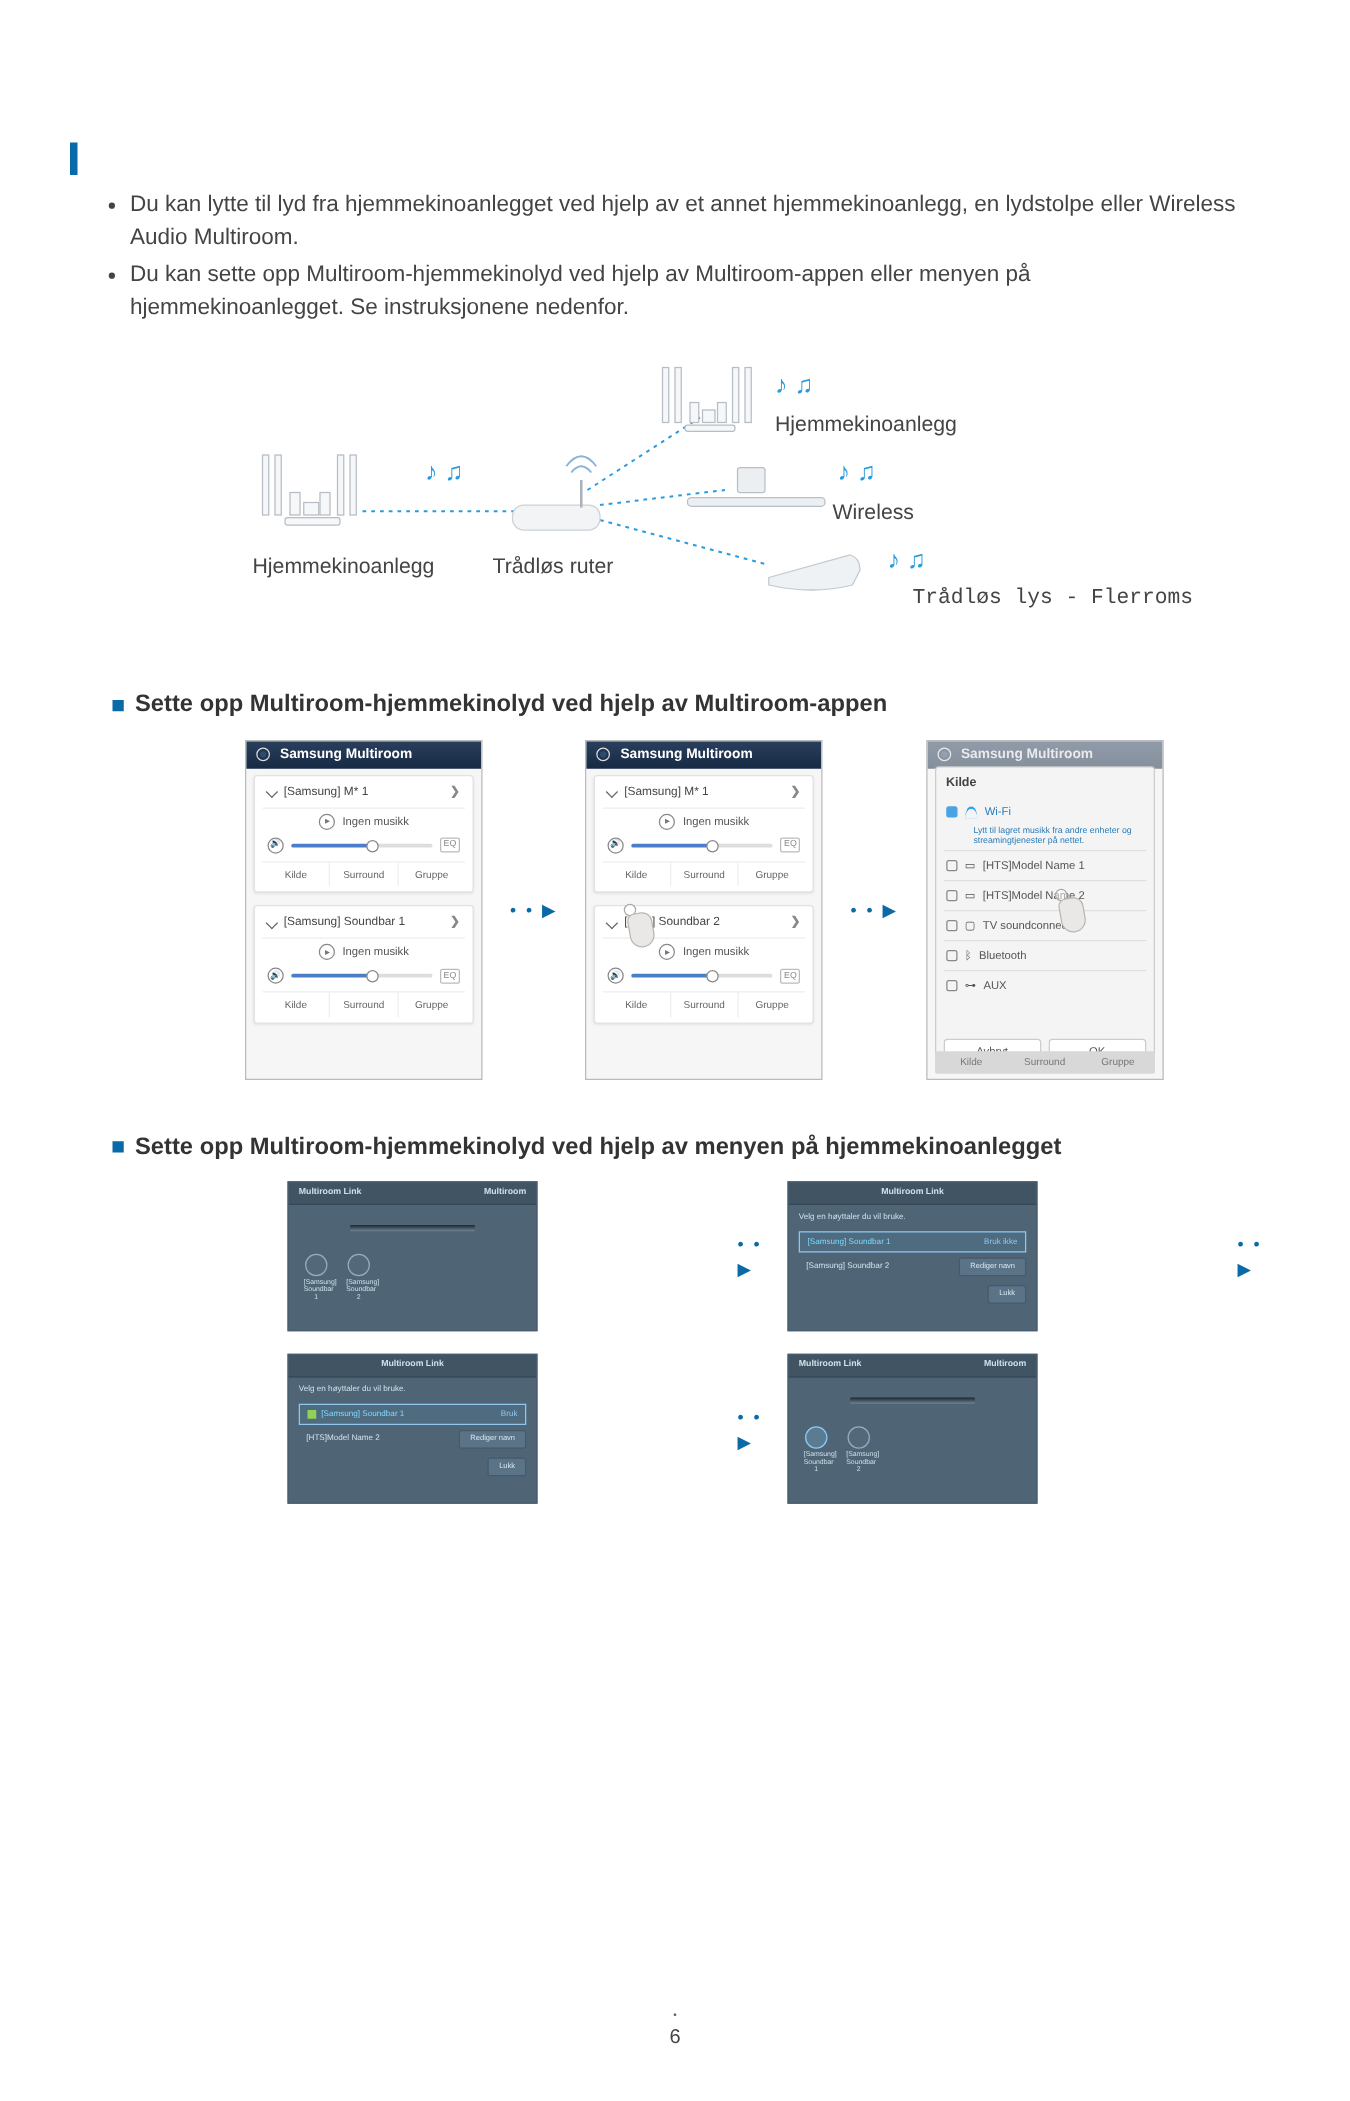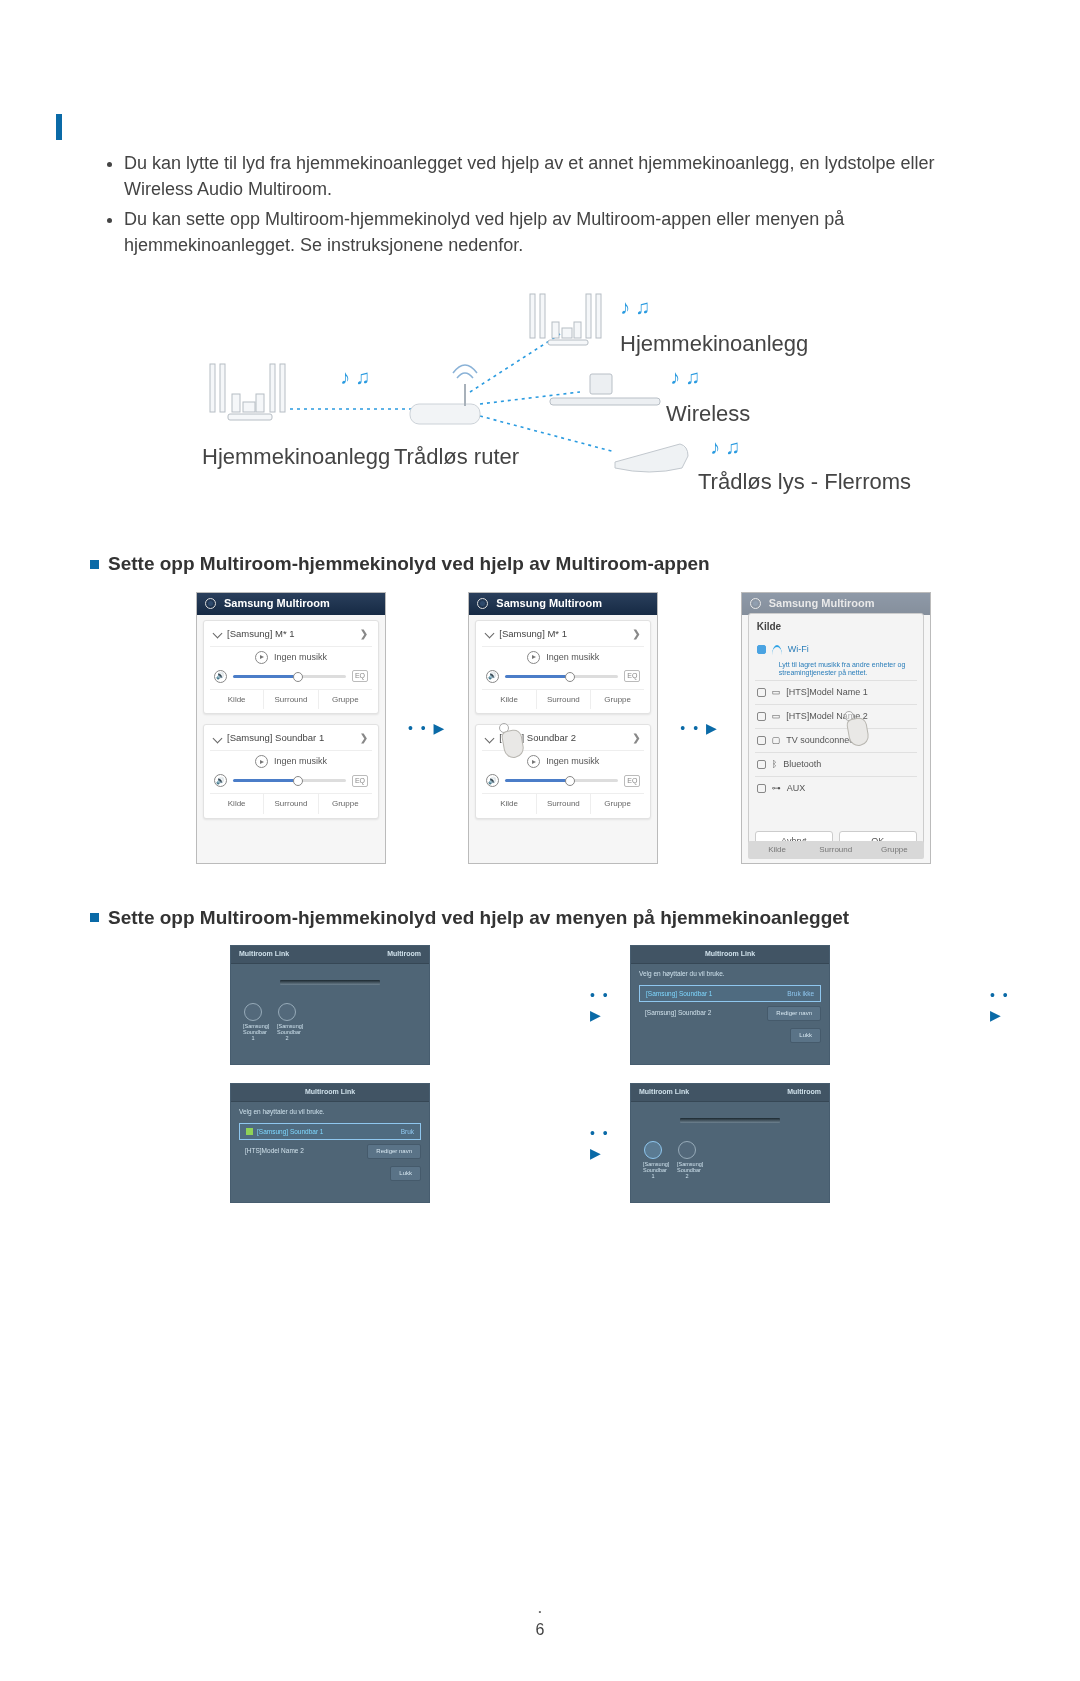--- a/index.html
+++ b/index.html
@@ -18,26 +18,26 @@
     align-items: baseline;
     margin-bottom: 14px;
     margin-left: -4px;
   }
   .heading-bar .bar {
     width: 6px; height: 26px; background: #0a6aa7; margin-right: 10px;
     position: relative; top: 4px;
   }
   .heading-bar h1 { font-size: 25px; font-weight: bold; color: #333; }
   .bullets { padding-left: 44px; font-size: 18px; color: #444; margin-bottom: 26px; }
-  .bullets li { list-style: disc; margin-bottom: 4px; margin-left: 20px; padding-right: 30px; }
+  .bullets li { list-style: disc; margin-bottom: 4px; padding-right: 30px; }
   .diagram-box {
     height: 230px; position: relative; margin: 0 0 36px 70px;
   }
   .diagram-box svg { position: absolute; left: 0; top: 0; }
-  .dlabel { position: absolute; font-size: 22px; color: #444; white-space: nowrap; }
+  .dlabel { position: absolute; font-size: 17px; color: #444; white-space: nowrap; }
   .sub-h {
     display: flex; align-items: center; gap: 9px;
     font-size: 19px; font-weight: bold; color: #333;
     margin: 20px 0 14px 30px;
   }
   .sq { width: 9px; height: 9px; background: #0a6aa7; }
   .phone-row {
     display: flex; align-items: center; gap: 22px; margin-left: 100px; margin-bottom: 40px; padding-left: 36px;
   }
   .arrow-dots { color: #0a6aa7; font-size: 14px; letter-spacing: 2px; }
@@ -198,21 +198,21 @@
         <text x="210" y="100">♪ ♫</text>
         <text x="490" y="30">♪ ♫</text>
         <text x="540" y="100">♪ ♫</text>
         <text x="580" y="170">♪ ♫</text>
       </g>
     </svg>
     <div class="dlabel" style="left:72px; top:157px;">Hjemmekinoanlegg</div>
     <div class="dlabel" style="left:264px; top:157px;">Trådløs ruter</div>
     <div class="dlabel" style="left:490px; top:44px;">Hjemmekinoanlegg</div>
     <div class="dlabel" style="left:536px; top:114px;">Wireless</div>
-    <div class="dlabel" style="left:568px; top:185px; line-height:1.2;">Trådløs lys - Flerroms</div>
+    <div class="dlabel" style="left:600px; top:185px; line-height:1.2;font-family:Liberation Mono, monospace;">Trådløs lys - Flerroms</div>
   </div>
 
   <div class="sub-h">
     <div class="sq"></div>
     <span>Sette opp Multiroom-hjemmekinolyd ved hjelp av Multiroom-appen</span>
   </div>
 
   <div class="phone-row">
 
     <div class="phone">

